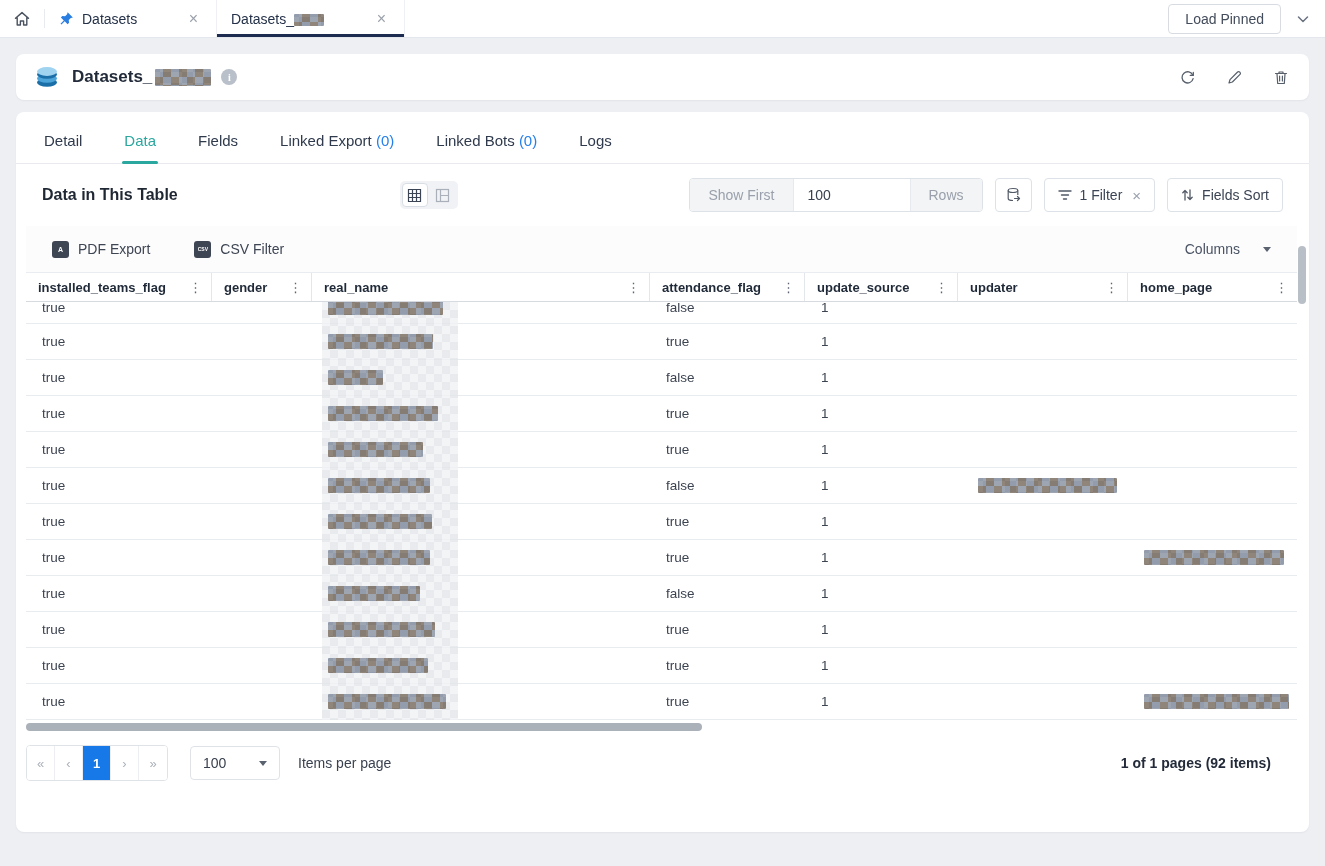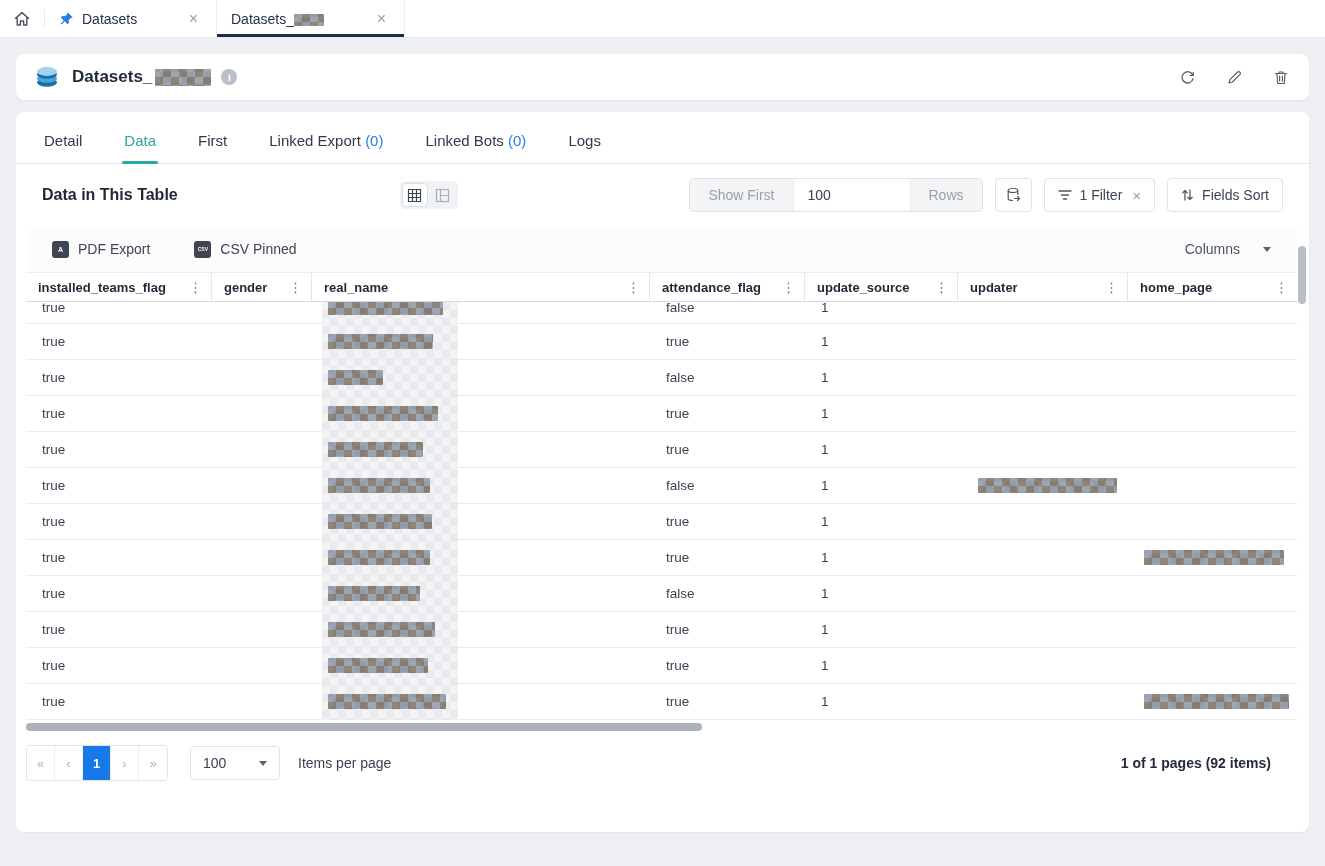--- a/index.html
+++ b/index.html
@@ -125,20 +125,26 @@
     </svg>
     <span class="tab-label">Datasets</span>
     <span class="tab-close">×</span>
   </div>
 
   <div class="doc-tab active">
     <span class="tab-label"><span>Datasets_</span><span class="mosaic" style="width:30px;height:12px"></span></span>
     <span class="tab-close">×</span>
   </div>
 
+  <div class="topbar-right">
+    <button class="btn-plain">Load Pinned</button>
+    <svg width="16" height="16" viewBox="0 0 16 16">
+      <path d="M3.5 6 8 10.5 12.5 6" fill="none" stroke="#6b7280" stroke-width="1.5" stroke-linecap="round" stroke-linejoin="round"></path>
+    </svg>
+  </div>
 </div>
 
 <div class="card title-card">
   <span class="db-icon">
     <svg width="26" height="24" viewBox="0 0 26 24">
       <ellipse cx="13" cy="17.5" rx="10" ry="4.2" fill="#1b6fa8"></ellipse>
       <ellipse cx="13" cy="13.5" rx="10" ry="4.2" fill="#4da4d8"></ellipse>
       <ellipse cx="13" cy="9.5" rx="10" ry="4.2" fill="#1b6fa8"></ellipse>
       <ellipse cx="13" cy="6.5" rx="10" ry="4.4" fill="#9fd3f0"></ellipse>
     </svg>
@@ -166,21 +172,21 @@
       </svg>
     </button>
   </span>
 </div>
 
 <div class="card main-card">
 
   <div class="nav-tabs">
     <div class="nav-tab"><span>Detail</span></div>
     <div class="nav-tab active"><span>Data</span></div>
-    <div class="nav-tab"><span>First</span></div>
+    <div class="nav-tab"><span>Fields</span></div>
     <div class="nav-tab"><span>Linked Export</span> <span class="count">(0)</span></div>
     <div class="nav-tab"><span>Linked Bots</span> <span class="count">(0)</span></div>
     <div class="nav-tab"><span>Logs</span></div>
   </div>
 
   <div class="toolbar">
     <span class="section-title">Data in This Table</span>
 
     <span class="view-toggle">
       <span class="vt active">
@@ -232,21 +238,21 @@
 
   <div class="table-wrap">
 
     <div class="export-row">
       <span class="export-link">
         <span class="file-badge">A</span>
         <span>PDF Export</span>
       </span>
       <span class="export-link">
         <span class="file-badge" style="font-size:5px">CSV</span>
-        <span>CSV Pinned</span>
+        <span>CSV Filter</span>
       </span>
       <span class="columns-dd">
         <span>Columns</span>
         <span class="caret-down"></span>
       </span>
     </div>
 
     <div class="grid-header" id="grid-header">
         <div class="gh-cell" style="width: 186px; flex: 0 0 auto;">
           <span>installed_teams_flag</span>

